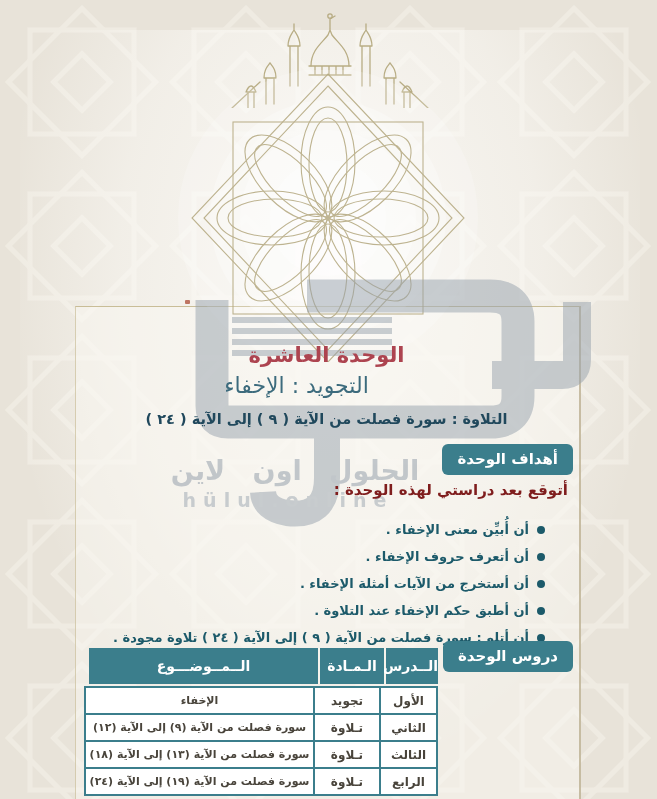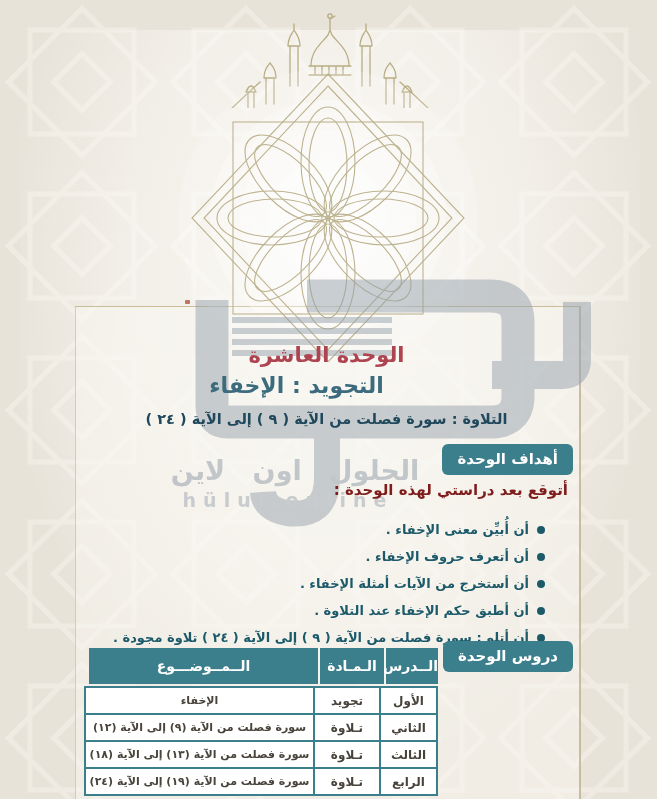--- a/index.html
+++ b/index.html
@@ -40,21 +40,21 @@
     text-align:center;font-size:19px;color:#9aa5b0;
     letter-spacing:7px;direction:ltr;font-weight:bold;
   }
   
   .unit-title{
     left:75px;top:343px;width:503px;text-align:center;
     font-size:21px;font-weight:800;color:#ad4450;letter-spacing:.5px;
   }
   .subject-title{
     left:75px;top:373px;width:443px;text-align:center;
-    font-size:22px;font-weight:700;color:#3c6b7d;
+    font-size:22px;font-weight:400;color:#3c6b7d;
   }
   .recitation{
     left:75px;top:411px;width:503px;text-align:center;
     font-size:14.5px;font-weight:bold;color:#20485c;
   }
   
   .badge{
     height:31px;line-height:31px;padding:0 15px;border-radius:6px;
     background:#3b7e8c;color:#ffffff;font-size:15px;font-weight:bold;
   }

